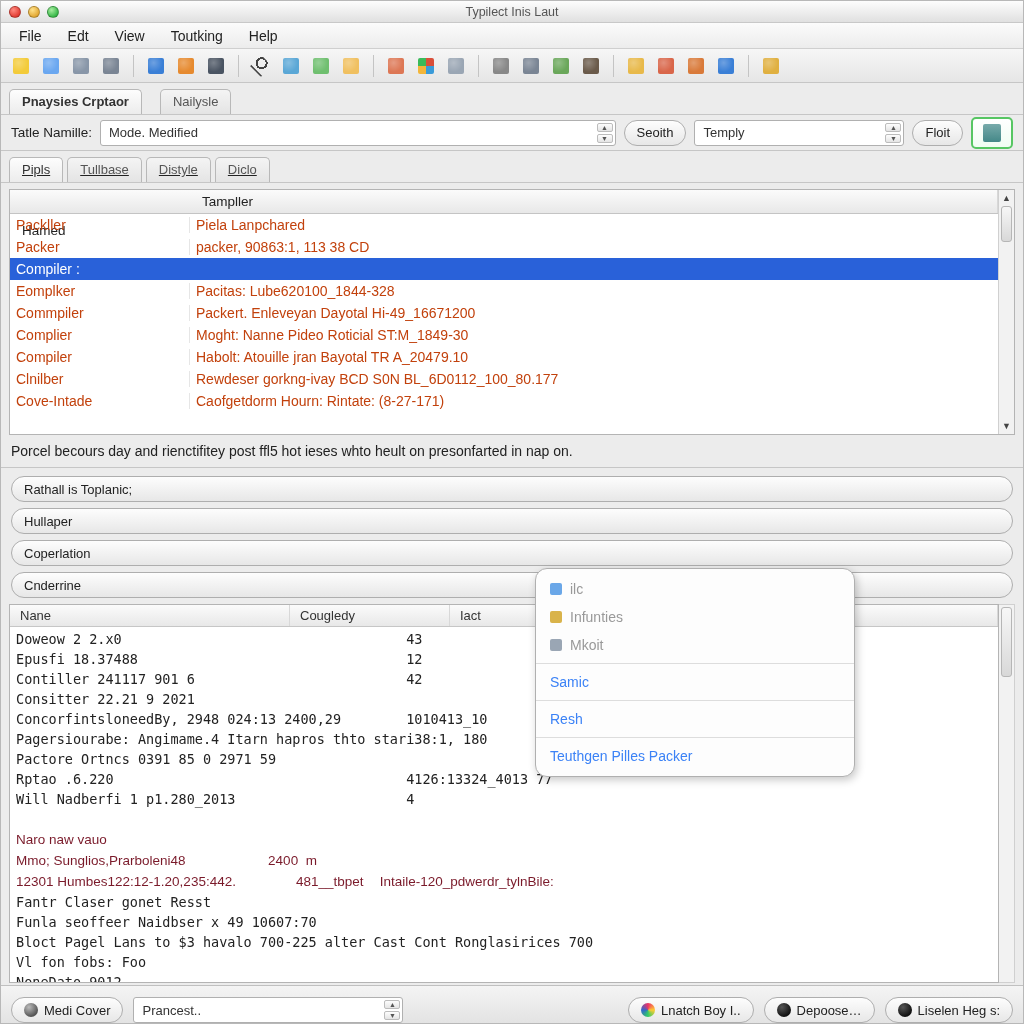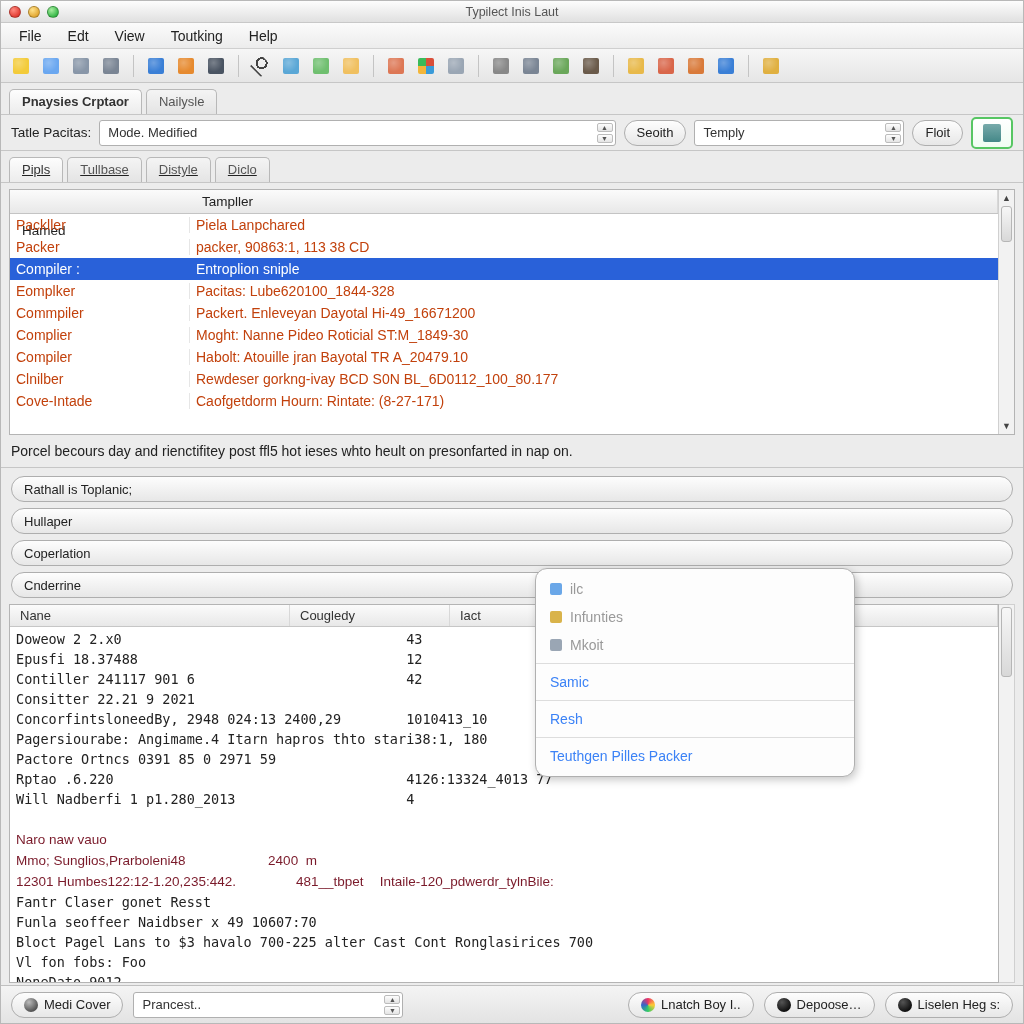--- a/index.html
+++ b/index.html
@@ -19,21 +19,21 @@
   .menubar { height: 26px; background: linear-gradient(#fbfbfb,#ececec); border-bottom: 1px solid #cfcfcf; display: flex; align-items: center; padding: 0 6px; gap: 2px; }
   .menubar .item { padding: 3px 12px; border-radius: 3px; font-size: 14px; cursor: default; }
 
   
   .toolbar { height: 34px; background: linear-gradient(#f6f6f6,#e6e6e6); border-bottom: 1px solid #c6c6c6; display: flex; align-items: center; padding: 0 8px; gap: 6px; }
   .toolbar .sep { width: 1px; height: 22px; background: #c4c4c4; margin: 0 4px; }
   .tbtn { width: 24px; height: 24px; border-radius: 3px; display: inline-flex; align-items: center; justify-content: center; cursor: pointer; }
   .ico { width: 16px; height: 16px; display: inline-block; border-radius: 2px; }
 
   
-  .toptabs { display: flex; gap: 4px; padding: 6px 8px 0 8px; background: #ececec; border-bottom: 1px solid #c6c6c6; align-items: flex-end; }
+  .toptabs { display: flex; gap: 18px; padding: 6px 8px 0 8px; background: #ececec; border-bottom: 1px solid #c6c6c6; align-items: flex-end; }
   .tab { padding: 4px 12px 5px; border: 1px solid #b8b8b8; border-bottom: none; border-radius: 5px 5px 0 0; background: linear-gradient(#fdfdfd,#ececec); font-size: 13px; font-weight: 600; color: #333; cursor: default; }
   .tab.inactive { background: linear-gradient(#f4f4f4,#e4e4e4); color: #555; font-weight: 500; }
 
   
   .filterbar { height: 36px; background: #ececec; border-bottom: 1px solid #c6c6c6; display: flex; align-items: center; padding: 0 10px; gap: 8px; }
   .lbl { font-size: 13.5px; color: #222; }
   .combo { position: relative; background: #fff; border: 1px solid #b0b0b0; border-radius: 3px; height: 26px; display: flex; align-items: center; padding: 0 24px 0 8px; font-size: 13px; color: #333; }
   .combo .spin { position: absolute; right: 2px; top: 2px; bottom: 2px; width: 16px; display: flex; flex-direction: column; gap: 2px; }
   .combo .spin span { flex: 1; background: linear-gradient(#fdfdfd,#e4e4e4); border: 1px solid #bcbcbc; border-radius: 2px; display: flex; align-items: center; justify-content: center; font-size: 7px; color: #555; line-height: 1; }
   .btn { height: 26px; padding: 0 12px; background: linear-gradient(#fdfdfd,#e7e7e7); border: 1px solid #aeaeae; border-radius: 13px; font-size: 13px; color: #222; cursor: pointer; display: inline-flex; align-items: center; gap: 6px; }
@@ -79,21 +79,21 @@
   .vscroll2 .thumb { margin: 2px; height: 70px; background: linear-gradient(#f7f7f7,#d8d8d8); border: 1px solid #b6b6b6; border-radius: 3px; }
 
   
   .popup { position: absolute; left: 534px; top: -36px; width: 320px; background: #fdfdfd; border: 1px solid #b0b0b0; border-radius: 12px; box-shadow: 2px 3px 9px rgba(0,0,0,.22); z-index: 30; padding: 6px 0; font-size: 14px; }
   .popup .pi { padding: 6px 14px; color: #999; display: flex; align-items: center; gap: 8px; }
   .popup .pi.en { color: #3b82f6; cursor: pointer; }
   .popup hr { border: none; border-top: 1px solid #ddd; margin: 4px 0; }
   .popup .sq { width: 12px; height: 12px; display: inline-block; border-radius: 2px; }
 
   
-  .bottombar { height: 38px; background: linear-gradient(#f4f4f4,#e3e3e3); border-top: 1px solid #c0c0c0; display: flex; align-items: center; padding: 0 10px; gap: 10px; }
+  .bottombar { height: 38px; background: linear-gradient(#f4f4f4,#e3e3e3); border-top: 1px solid #c0c0c0; display: flex; align-items: flex-end; padding: 0 10px; gap: 10px; }
   .bottombar .spacer { flex: 1; }
   .circle { width: 14px; height: 14px; border-radius: 50%; background: radial-gradient(circle at 35% 30%, #bbb,#555 70%); display: inline-block; }
   .circle.dark { background: radial-gradient(circle at 35% 30%, #555,#111 70%); }
 
 </style>
 </head>
 <body>
 
 <div class="window">
 
@@ -191,21 +191,21 @@
         <span class="ico" style="background: radial-gradient(circle at 35% 30%, rgba(255, 255, 255, 0.267), transparent 60%), rgb(224, 176, 64);"></span>
       </div>
     </div>
 
   <div class="toptabs">
     <div class="tab">Pnaysies Crptaor</div>
     <div class="tab inactive">Nailysle</div>
   </div>
 
   <div class="filterbar">
-    <span class="lbl">Tatle Pacitas:</span>
+    <span class="lbl">Tatle Namille:</span>
     <div class="combo" style="flex:1">
       <span>Mode. Medified</span>
       <div class="spin">
           <span>▲</span>
           <span>▼</span>
         </div>
     </div>
     <button class="btn">Seoith</button>
     <div class="combo" style="width:210px">
       <span>Temply</span>
@@ -238,21 +238,20 @@
             <div class="row">
               <div class="c1">Packller</div>
               <div class="c2">Piela Lanpchared</div>
             </div>
             <div class="row">
               <div class="c1">Packer</div>
               <div class="c2">packer, 90863:1, 113 38 CD</div>
             </div>
             <div class="row selected">
               <div class="c1">Compiler :</div>
-              <div class="c2">Entroplion sniple</div>
             </div>
             <div class="row">
               <div class="c1">Eomplker</div>
               <div class="c2">Pacitas: Lube620100_1844-328</div>
             </div>
             <div class="row">
               <div class="c1">Commpiler</div>
               <div class="c2">Packert. Enleveyan Dayotal Hi-49_16671200</div>
             </div>
             <div class="row">

